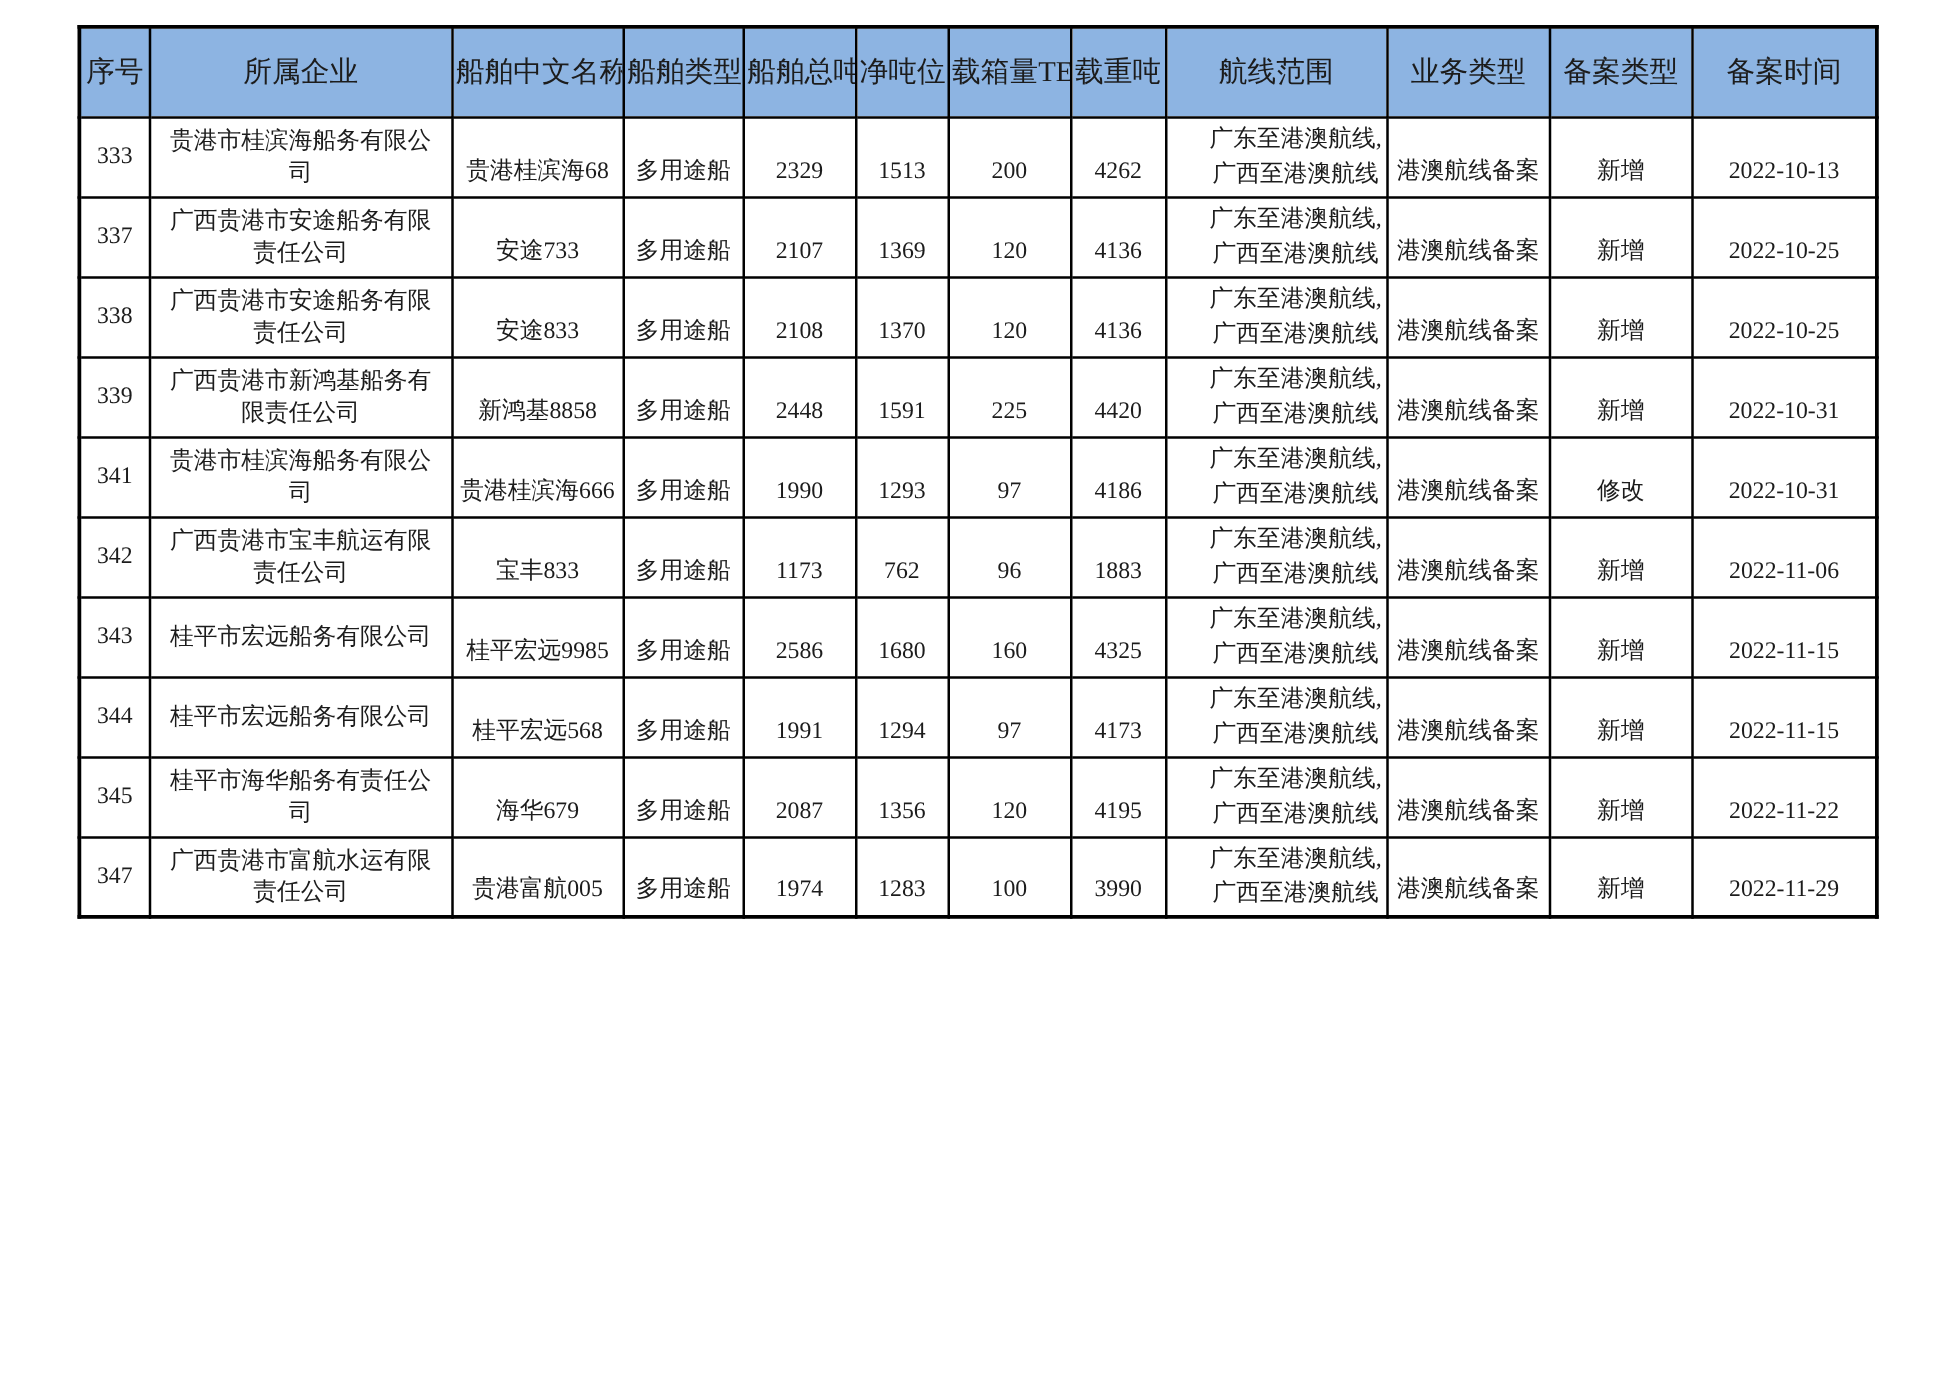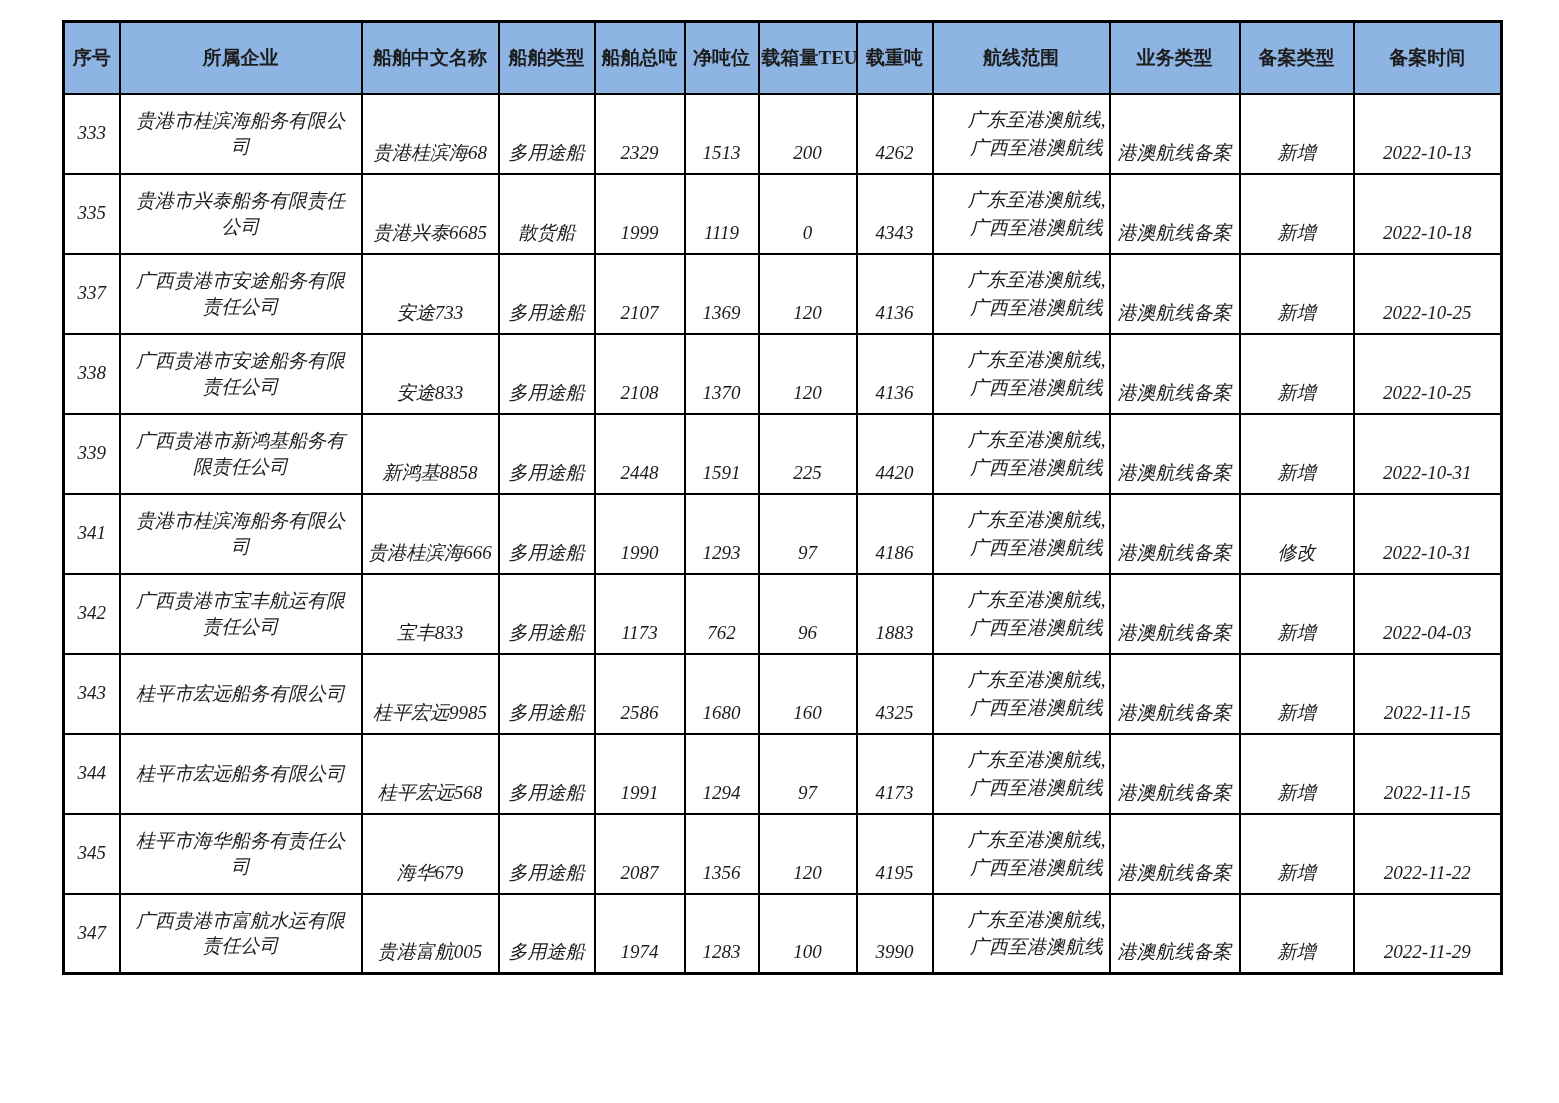--- a/index.html
+++ b/index.html
@@ -19,25 +19,25 @@
     table-layout:fixed;
     width:1438px;
     border:3px solid var(--border-color);
   }
   th,td{
     border:2px solid var(--border-color);
     text-align:center;
     overflow:hidden;
   }
   thead tr{height:72px;}
-  tbody tr{height:80px;font-style:italic;}
+  tbody tr{height:64px;}
   th{
     background:var(--header-bg);
-    font-size:19px;
-    font-weight:bold;
+    font-size:23px;
+    font-weight:normal;
     vertical-align:middle;
     white-space:nowrap;
     padding:0 2px;
   }
   td{
     font-size:19px;
     vertical-align:bottom;
     padding:2px 2px 7px 2px;
     line-height:1.3;
   }
@@ -90,35 +90,20 @@
     <td>1513</td>
     <td>200</td>
     <td>4262</td>
     <td class="mid c-route">广东至港澳航线,
 广西至港澳航线</td>
     <td>港澳航线备案</td>
     <td>新增</td>
     <td>2022-10-13</td>
   </tr>
         <tr>
-    <td class="mid">335</td>
-    <td class="mid c-company">贵港市兴泰船务有限责任公司</td>
-    <td>贵港兴泰6685</td>
-    <td>散货船</td>
-    <td>1999</td>
-    <td>1119</td>
-    <td>0</td>
-    <td>4343</td>
-    <td class="mid c-route">广东至港澳航线,
-广西至港澳航线</td>
-    <td>港澳航线备案</td>
-    <td>新增</td>
-    <td>2022-10-18</td>
-  </tr>
-        <tr>
     <td class="mid">337</td>
     <td class="mid c-company">广西贵港市安途船务有限责任公司</td>
     <td>安途733</td>
     <td>多用途船</td>
     <td>2107</td>
     <td>1369</td>
     <td>120</td>
     <td>4136</td>
     <td class="mid c-route">广东至港澳航线,
 广西至港澳航线</td>
@@ -177,21 +162,21 @@
     <td>宝丰833</td>
     <td>多用途船</td>
     <td>1173</td>
     <td>762</td>
     <td>96</td>
     <td>1883</td>
     <td class="mid c-route">广东至港澳航线,
 广西至港澳航线</td>
     <td>港澳航线备案</td>
     <td>新增</td>
-    <td>2022-04-03</td>
+    <td>2022-11-06</td>
   </tr>
         <tr>
     <td class="mid">343</td>
     <td class="mid c-company">桂平市宏远船务有限公司</td>
     <td>桂平宏远9985</td>
     <td>多用途船</td>
     <td>2586</td>
     <td>1680</td>
     <td>160</td>
     <td>4325</td>

